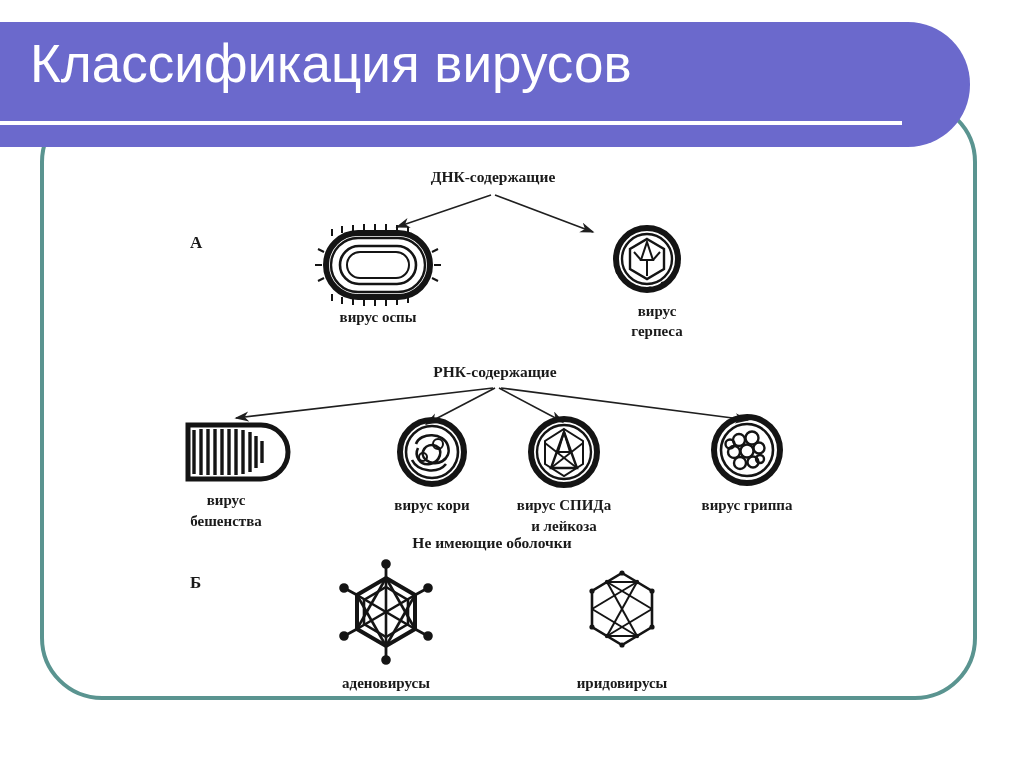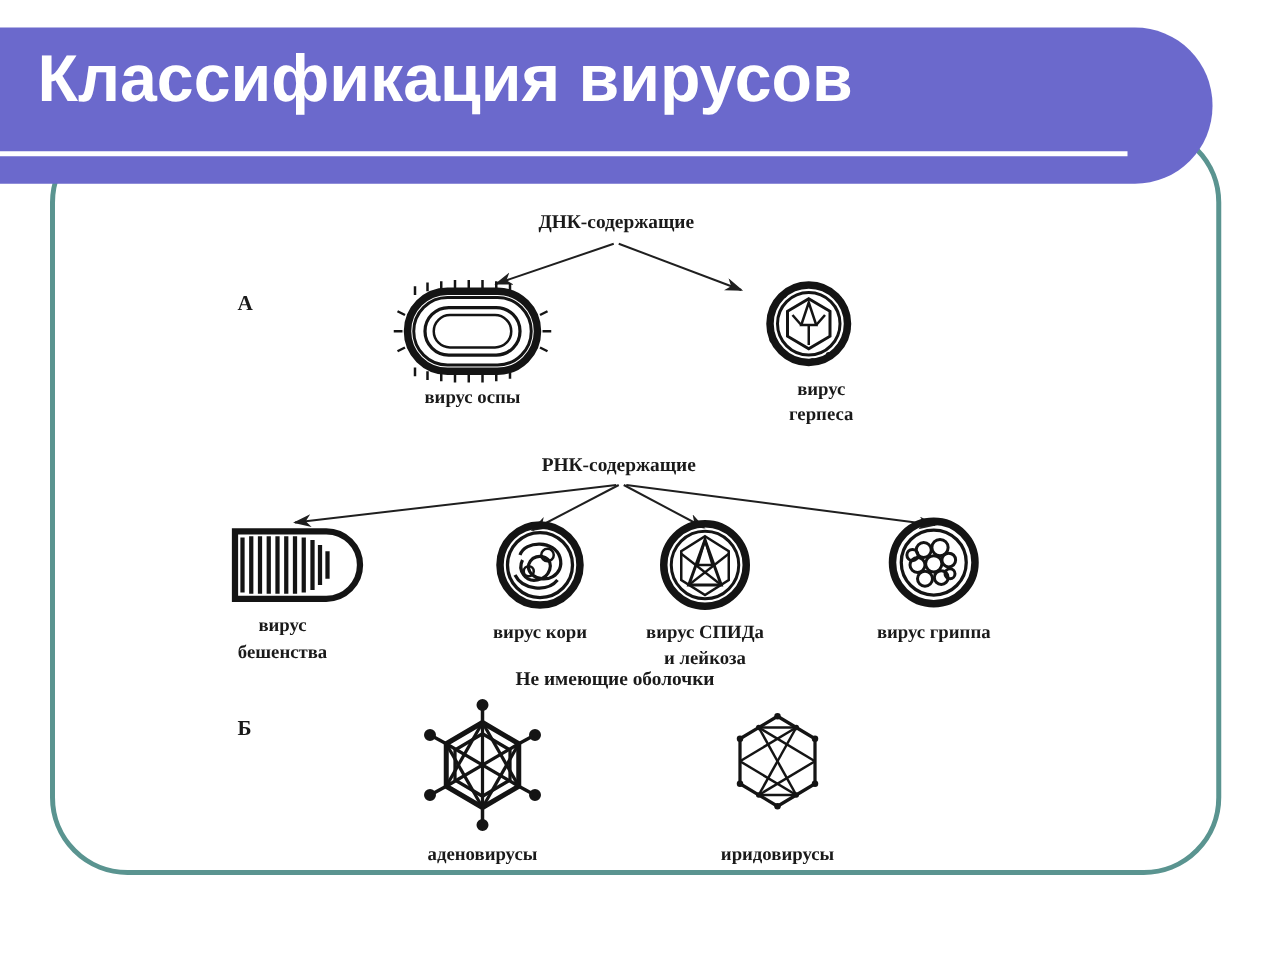--- a/index.html
+++ b/index.html
@@ -52,21 +52,21 @@
   }
   #slide-title {
     position: absolute;
     left: 30px;
     top: 24px;
     width: 900px;
     height: 80px;
     line-height: 80px;
     color: #ffffff;
     font-size: 53px;
-    font-weight: 700;
+    font-weight: 400;
     font-family: "Liberation Sans", sans-serif;
     letter-spacing: 0px;
     white-space: nowrap;
     z-index: 5;
   }
 
   
   #diagram {
     position: absolute;
     left: 40px;

